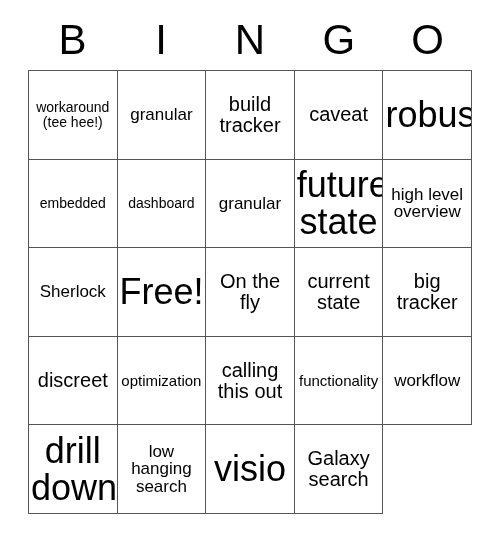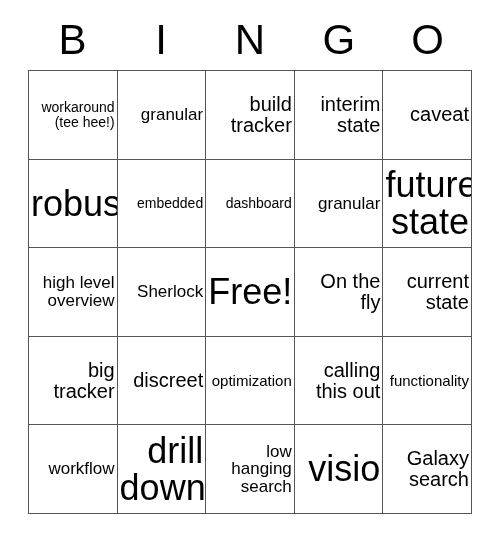--- a/index.html
+++ b/index.html
@@ -62,21 +62,21 @@
     grid-template-rows: repeat(5, 1fr);
     background: #ffffff;
   }
   .bingo-cell {
     border-right: 1px solid #555555;
     border-bottom: 1px solid #555555;
     box-sizing: border-box;
     display: flex;
     align-items: center;
     justify-content: center;
-    text-align: right;
+    text-align: center;
     padding: 1px 2px;
     background: #ffffff;
     overflow: hidden;
   }
   .cell-text {
     display: block;
     width: 100%;
     line-height: 1.04;
     word-break: normal;
     hyphens: none;
@@ -105,23 +105,20 @@
 
   <div id="bingo-grid">
       <div class="bingo-cell">
         <span class="cell-text fs-s">workaround (tee hee!)</span>
       </div>
       <div class="bingo-cell">
         <span class="cell-text fs-m">granular</span>
       </div>
       <div class="bingo-cell">
         <span class="cell-text fs-xl">build tracker</span>
-      </div>
-      <div class="bingo-cell">
-        <span class="cell-text fs-l">interim state</span>
       </div>
       <div class="bingo-cell">
         <span class="cell-text fs-xl">caveat</span>
       </div>
       <div class="bingo-cell">
         <span class="cell-text fs-xxl">robust</span>
       </div>
       <div class="bingo-cell">
         <span class="cell-text fs-s">embedded</span>
       </div>

